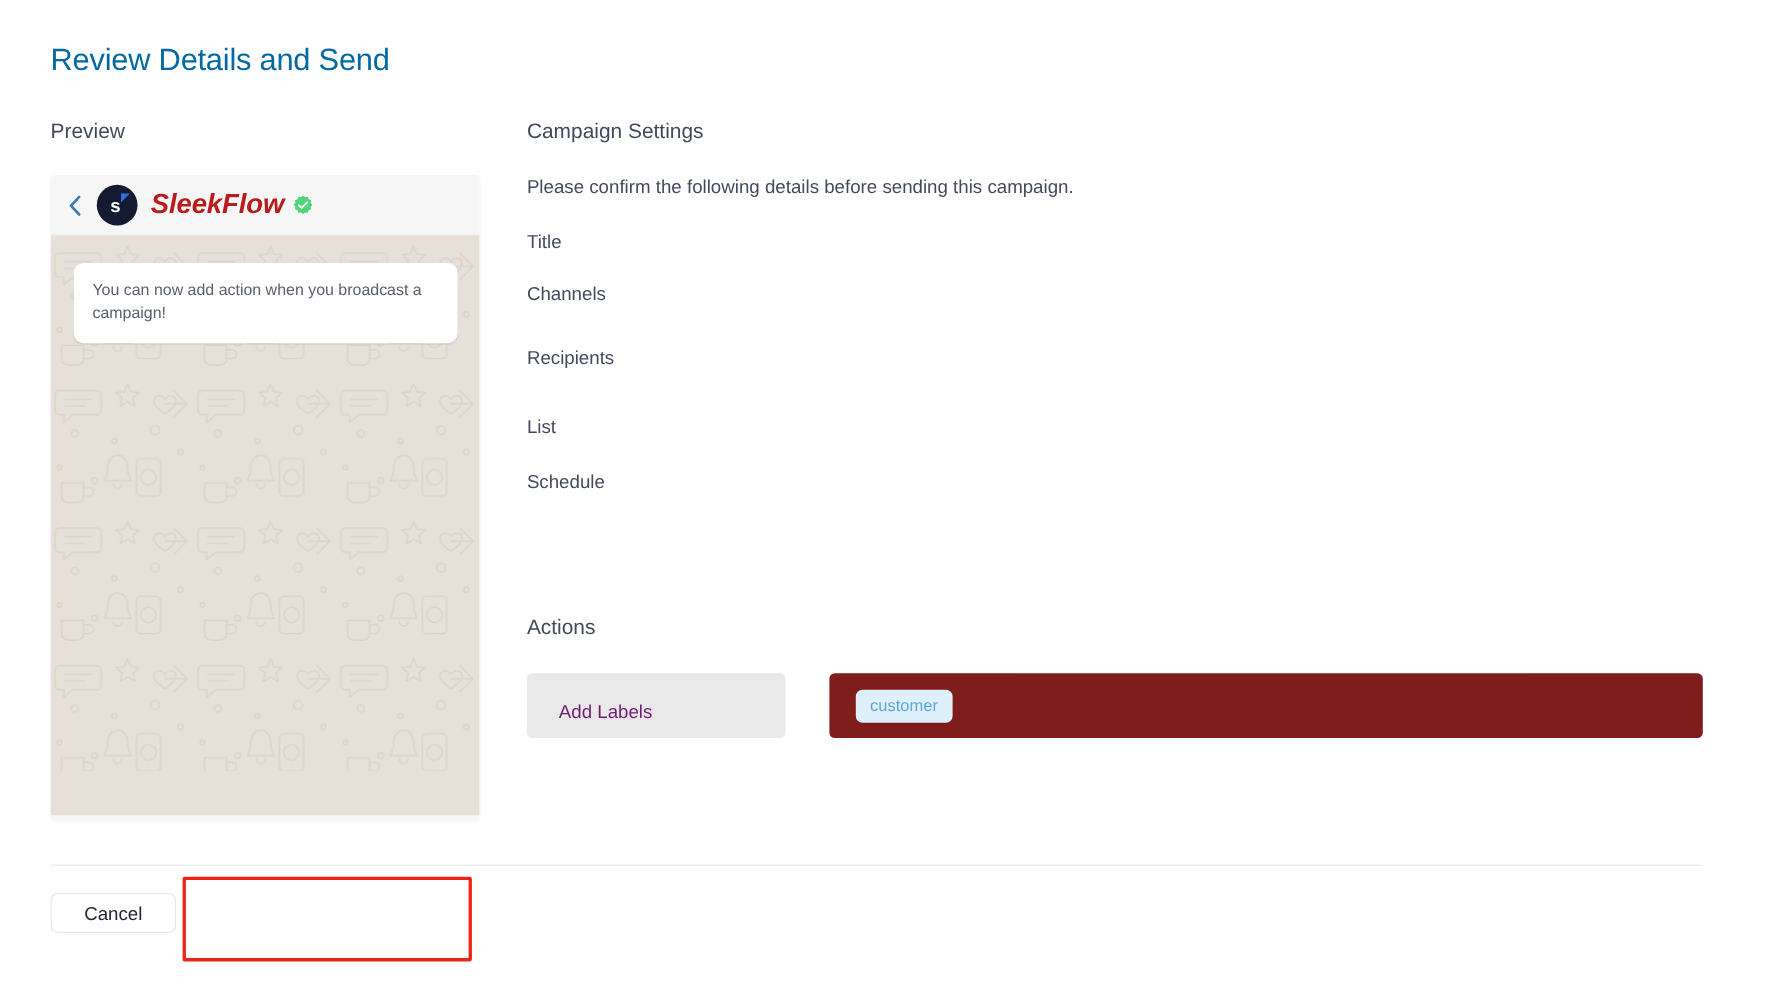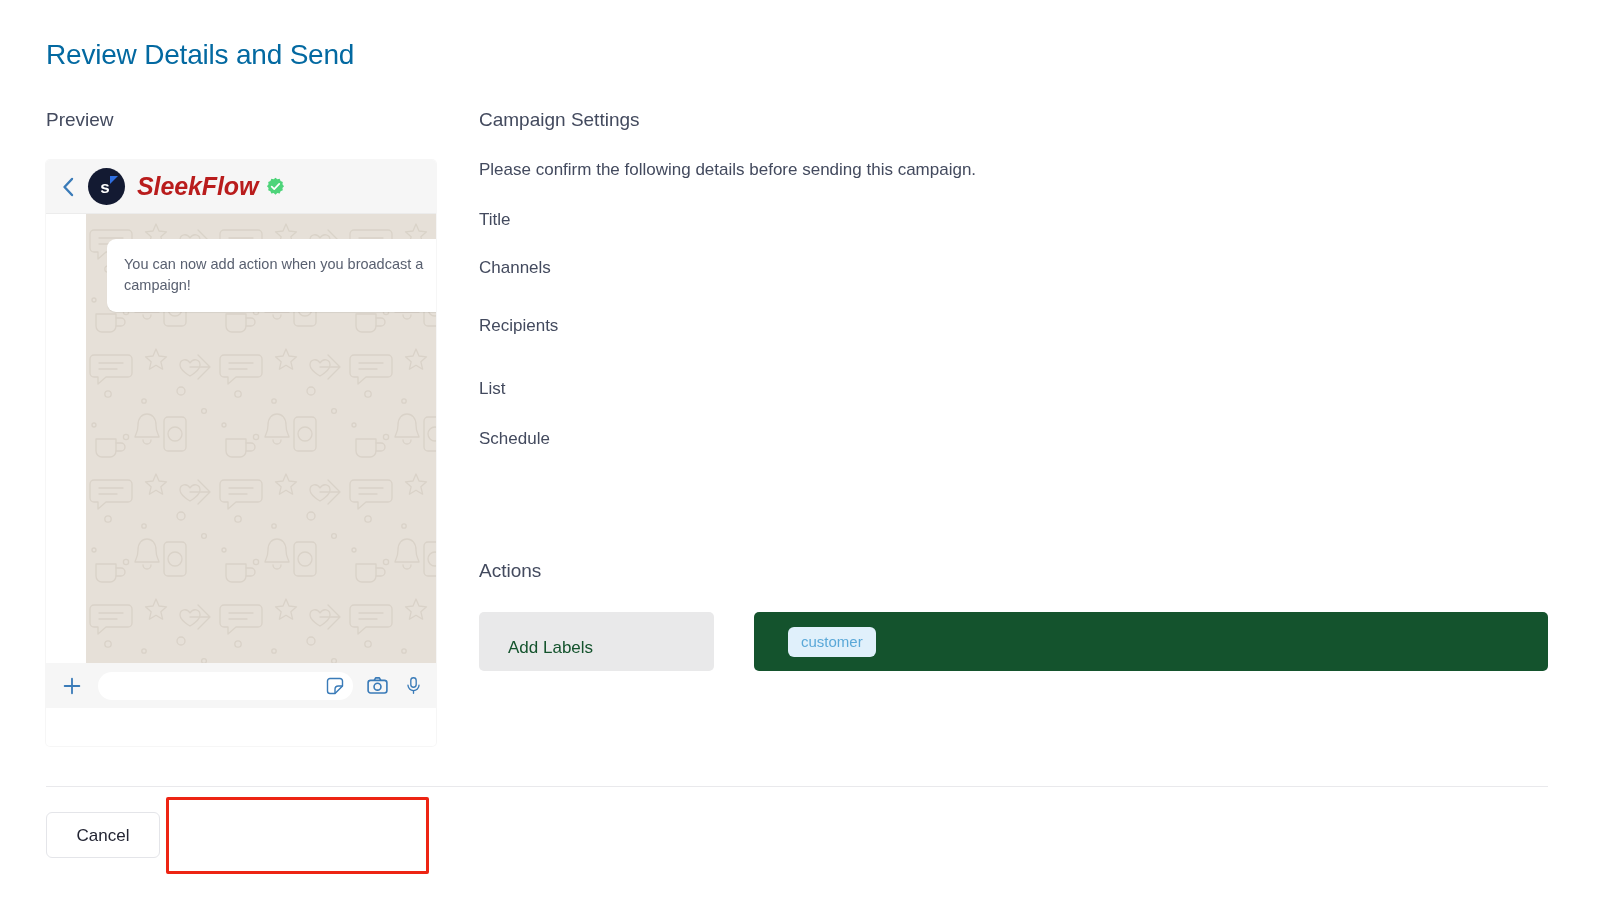--- a/index.html
+++ b/index.html
@@ -125,24 +125,23 @@
     width: 19px;
     height: 19px;
     flex: 0 0 auto;
     display: flex;
     align-items: center;
   }
   .wa-verified svg { display: block; }
 
   .wa-body {
     position: relative;
-    height: 449px;
+    height: 527px;
     background-color: #e6e0d8;
     overflow: hidden;
-    margin-left: 40px;
   }
   .wa-wallpaper {
     position: absolute;
     inset: 0;
     opacity: 0.42;
   }
 
   .wa-bubble {
     position: absolute;
     left: 21px;
@@ -239,36 +238,36 @@
     width: 235px;
     height: 59px;
     background: #e9e9ea;
     border-radius: 5px;
     display: flex;
     align-items: center;
     padding-left: 29px;
   }
   .add-labels-placeholder {
     font-size: 17px;
-    color: #14532d;
+    color: #701a75;
     line-height: 24px;
     margin-top: 12px;
   }
 
   .labels-box {
     position: absolute;
     left: 754px;
     top: 612px;
     width: 794px;
     height: 59px;
-    background: #14532d;
+    background: #7f1d1d;
     border-radius: 5px;
     display: flex;
     align-items: center;
-    padding-left: 34px;
+    padding-left: 24px;
     gap: 8px;
   }
   .label-chip {
     background: #e0f0fb;
     color: #5aa8d8;
     font-size: 15px;
     line-height: 1;
     padding: 7px 13px 8px 13px;
     border-radius: 6px;
     white-space: nowrap;
@@ -282,21 +281,21 @@
     width: 1502px;
     height: 1px;
     background: #e9e9ec;
   }
 
   .btn-cancel {
     position: absolute;
     left: 46px;
     top: 812px;
     width: 114px;
-    height: 46px;
+    height: 36px;
     background: #ffffff;
     border: 1px solid #e4e5e9;
     border-radius: 6px;
     font-family: "Liberation Sans", sans-serif;
     font-size: 17px;
     color: #232533;
     cursor: pointer;
     line-height: 1;
   }
 

